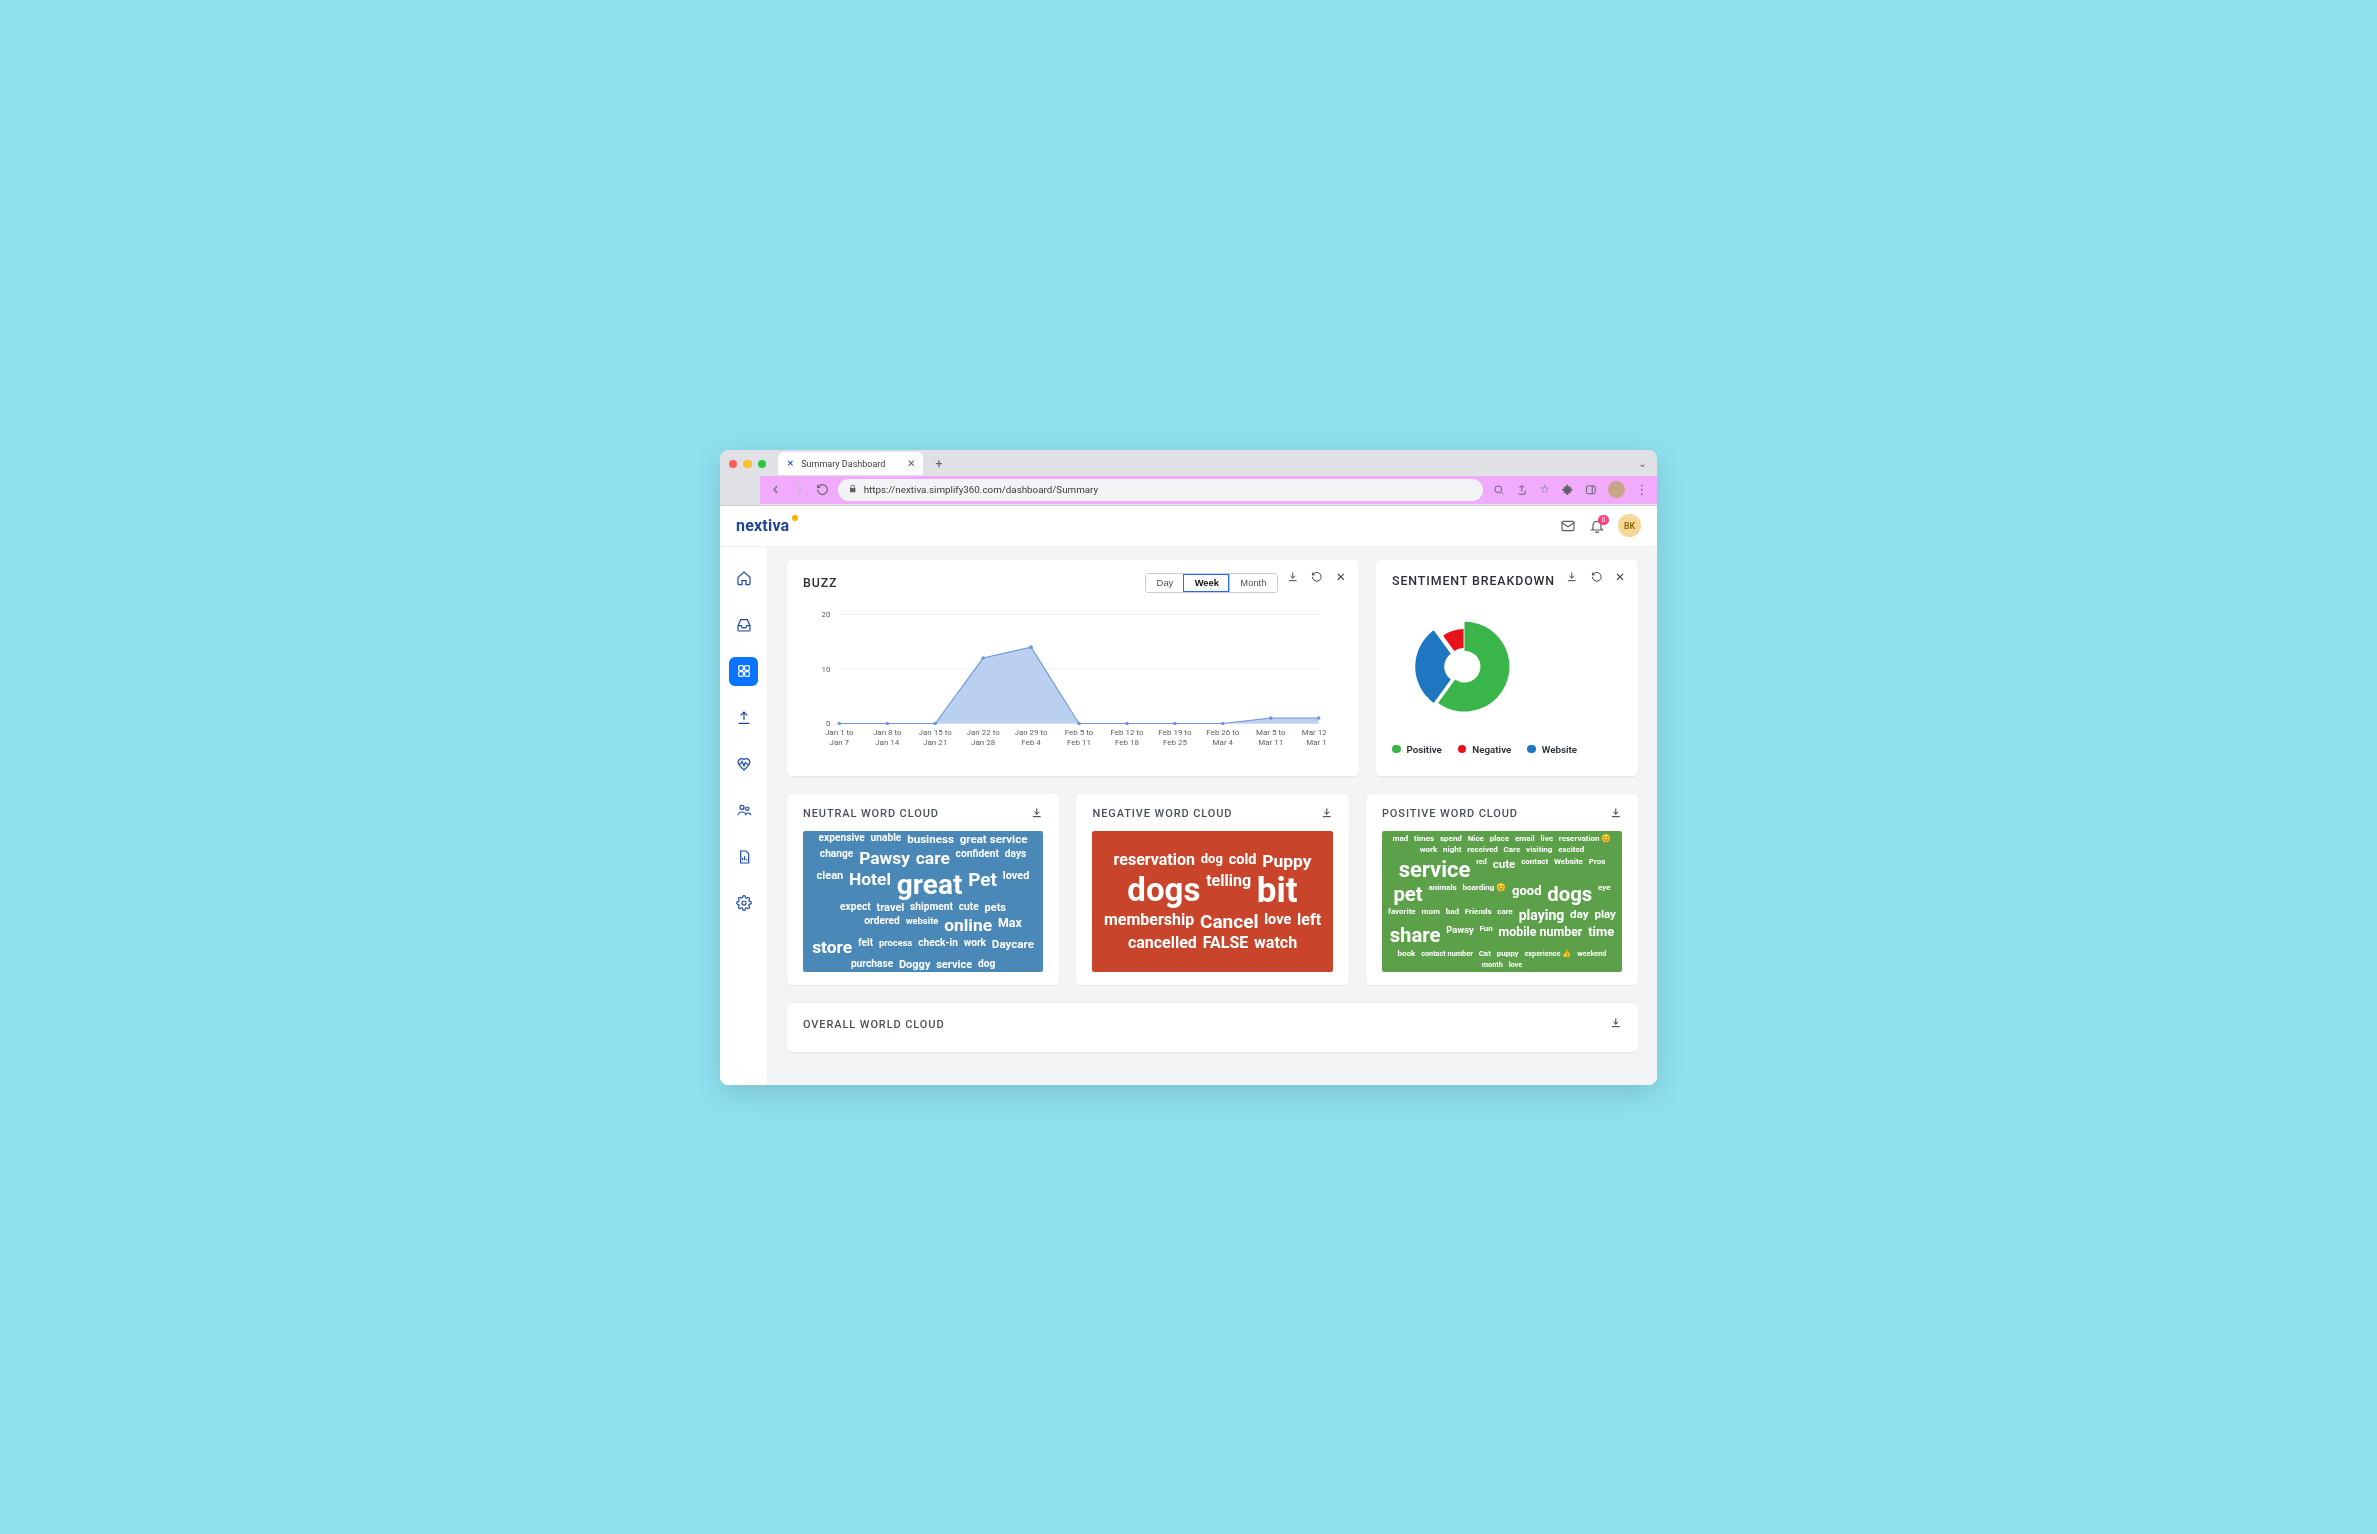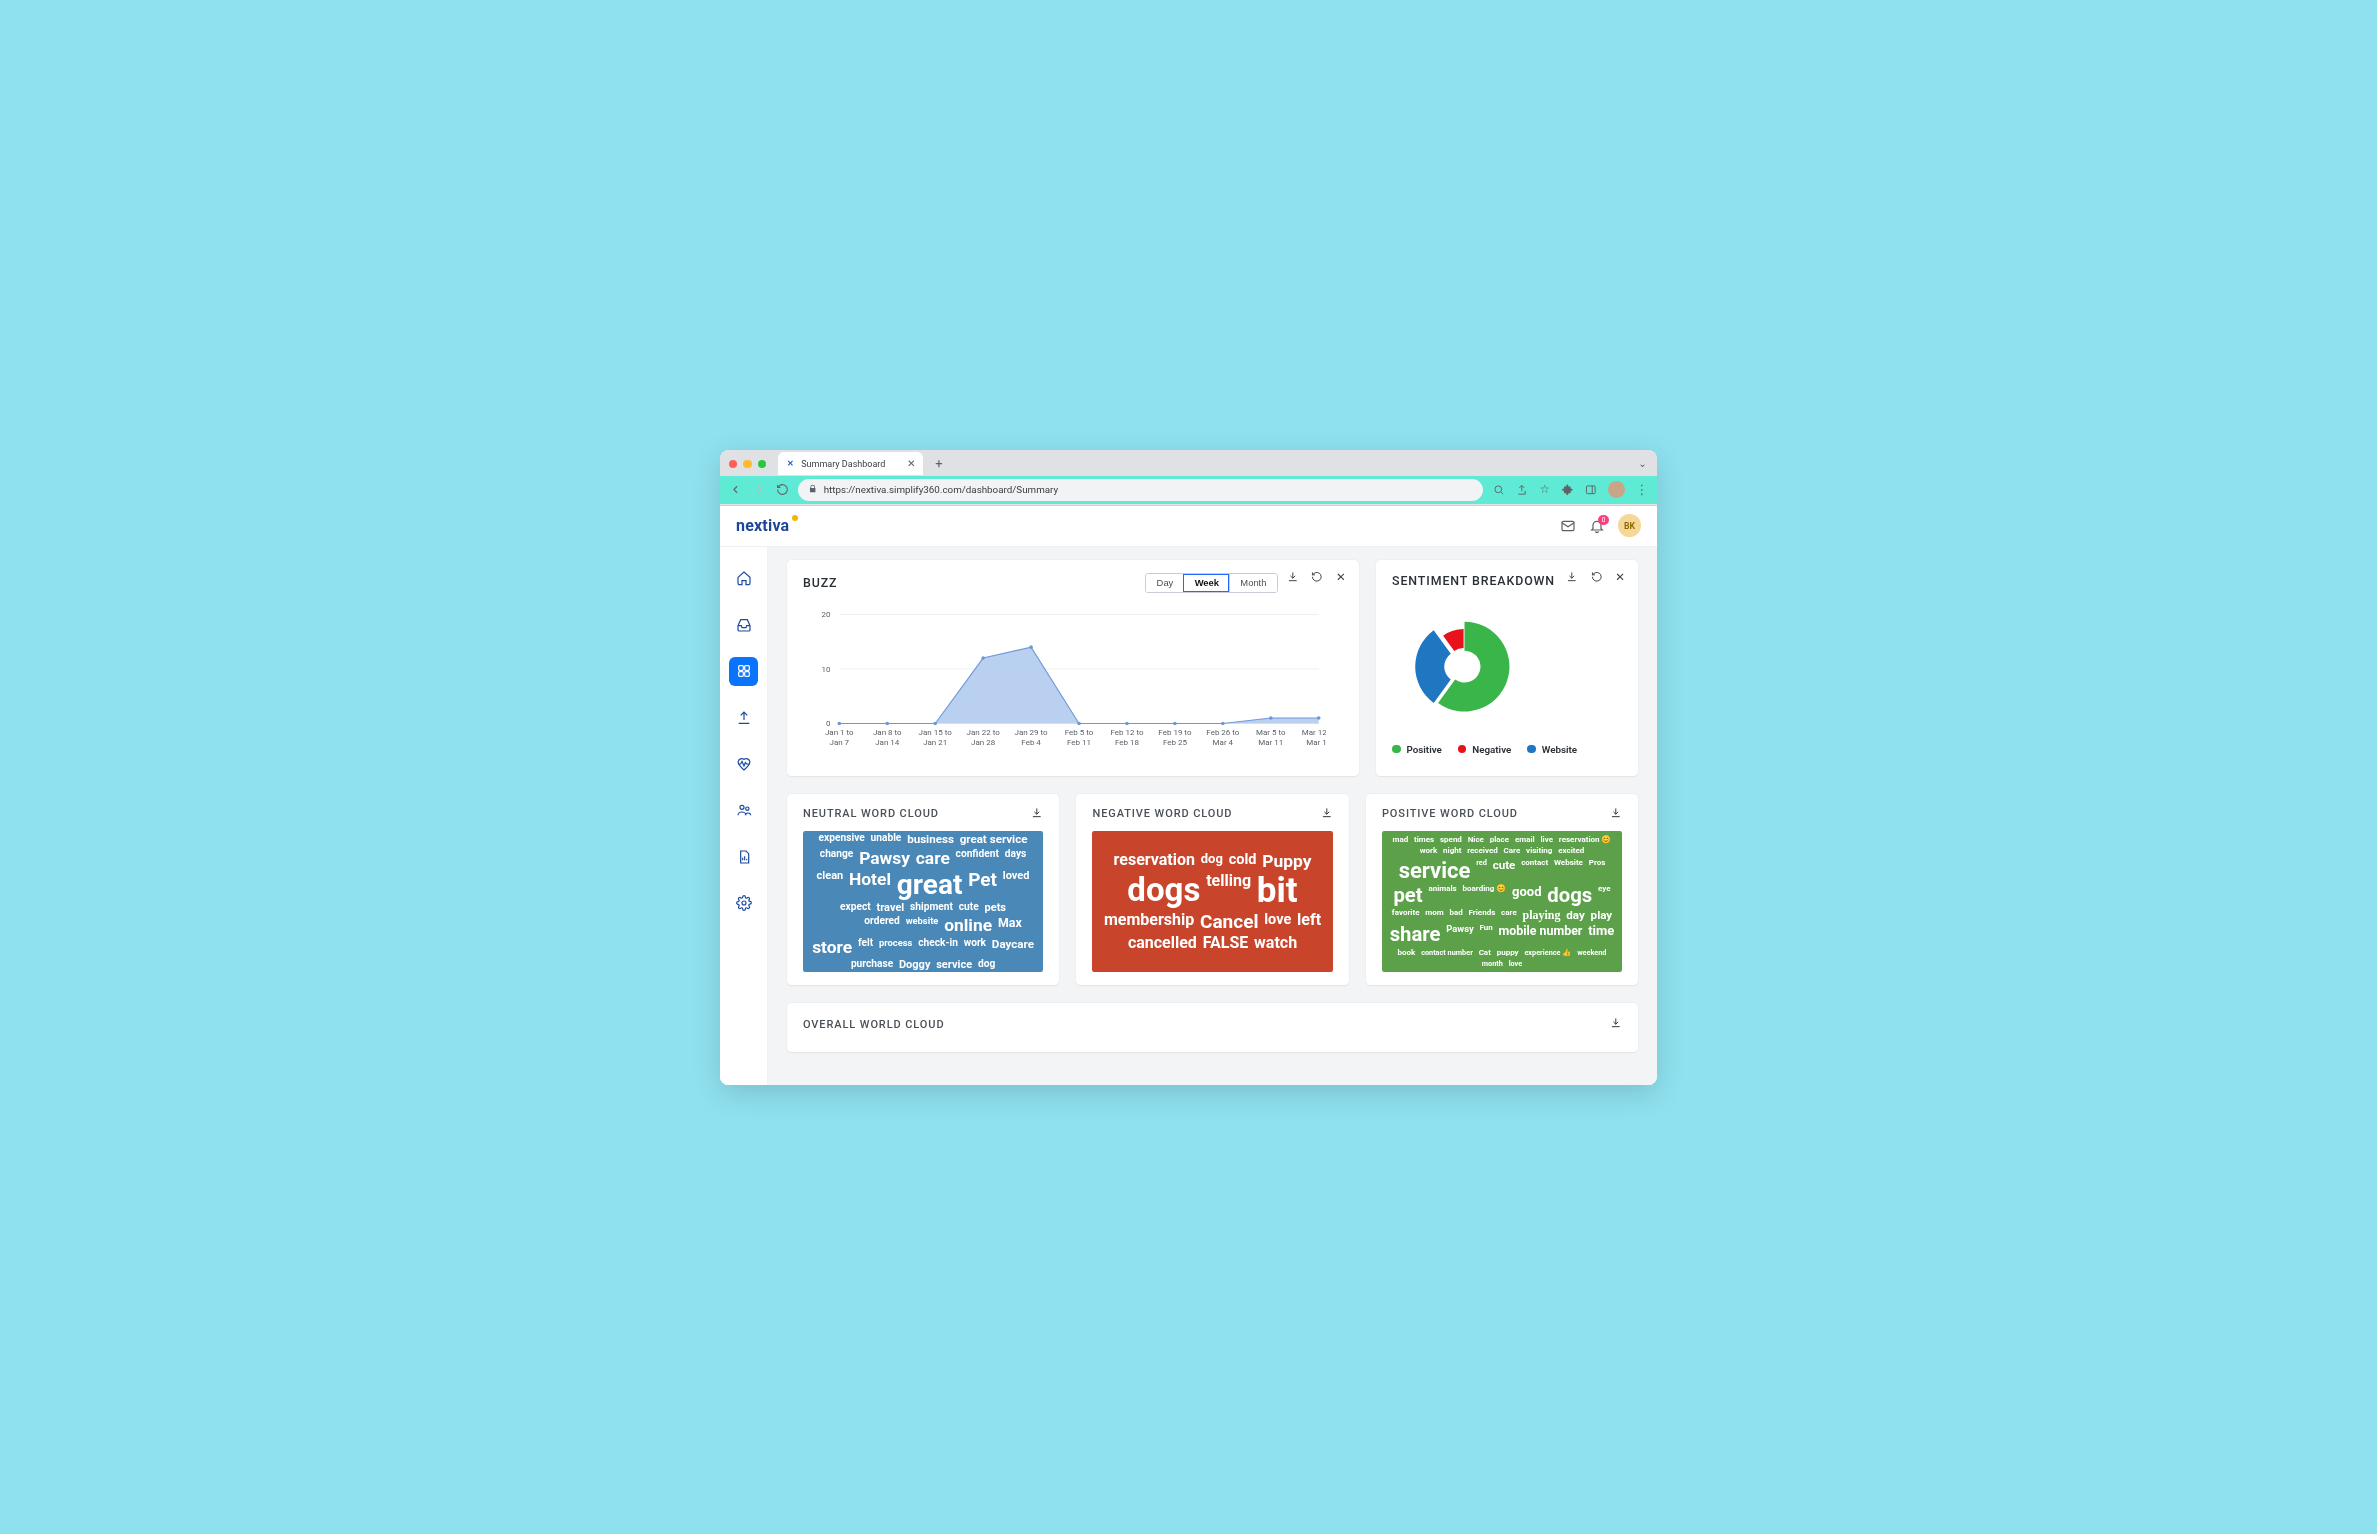--- a/index.html
+++ b/index.html
@@ -49,27 +49,28 @@
     font-size: 9px;
     color: #3c4043;
     min-width: 145px;
     position: relative;
   }
   .tab .favicon { width: 10.2px; height: 10.2px; display:inline-flex; align-items:center; justify-content:center; color:#1e5bd6; font-weight:700; font-size:8px;}
   .tab .tab-close { margin-left: auto; color:#5f6368; cursor:pointer; font-size:10.2px; }
   .new-tab { width:20.3px; height:20.3px; border-radius:50%; display:flex; align-items:center; justify-content:center; color:#5f6368; cursor:pointer; font-size:13px; }
   .tab-chevron { margin-left:auto; color:#5f6368; cursor:pointer; font-size:10.2px; padding-right:2.9px;}
   .addr-bar {
-    background:#5eead4;
+    background:#f0abfc;
     display:flex;
     align-items:center;
     height:29px;
     padding:0 8.7px;
     gap:8.7px;
     border-bottom:0.7px solid #e4e4e4;
+    margin-left:40px;
   }
   .nav-icon {
     width:14.5px; height:14.5px; color:#5f6368; cursor:pointer; display:flex; align-items:center; justify-content:center;
   }
   .nav-icon.disabled{ color:#b9bbbe; cursor:default;}
   .url-box {
     flex:1; background:#f1f3f4; border-radius:14.5px; height:22px;
     display:flex; align-items:center; padding:0 10.2px; gap:5.8px;
     color:#3c4043; font-size:9.8px;
   }
@@ -528,21 +529,21 @@
               <span class="w" style="font-size: 8px;">animals</span>
               <span class="w" style="font-size: 8px;">boarding 😊</span>
               <span class="w" style="font-size: 13px;">good</span>
               <span class="w" style="font-size: 20.3px;">dogs</span>
               <span class="w" style="font-size: 8px;">eye</span>
               <span class="w" style="font-size: 8px;">favorite</span>
               <span class="w" style="font-size: 8px;">mom</span>
               <span class="w" style="font-size: 8px;">bad</span>
               <span class="w" style="font-size: 8px;">Friends</span>
               <span class="w" style="font-size: 8px;">care</span>
-              <span class="w" style="font-size: 12px; font-family: Liberation Serif, serif;">playing</span>
+              <span class="w" style="font-size: 14px;">playing</span>
               <span class="w" style="font-size: 11.6px;">day</span>
               <span class="w" style="font-size: 11.6px;">play</span>
               <span class="w" style="font-size: 20.3px;">share</span>
               <span class="w" style="font-size: 9.4px;">Pawsy</span>
               <span class="w" style="font-size: 8px;">Fun</span>
               <span class="w" style="font-size: 12.4px;">mobile number</span>
               <span class="w" style="font-size: 13px;">time</span>
               <span class="w" style="font-size: 8px;">book</span>
               <span class="w" style="font-size: 7.3px;">contact number</span>
               <span class="w" style="font-size: 8px;">Cat</span>

